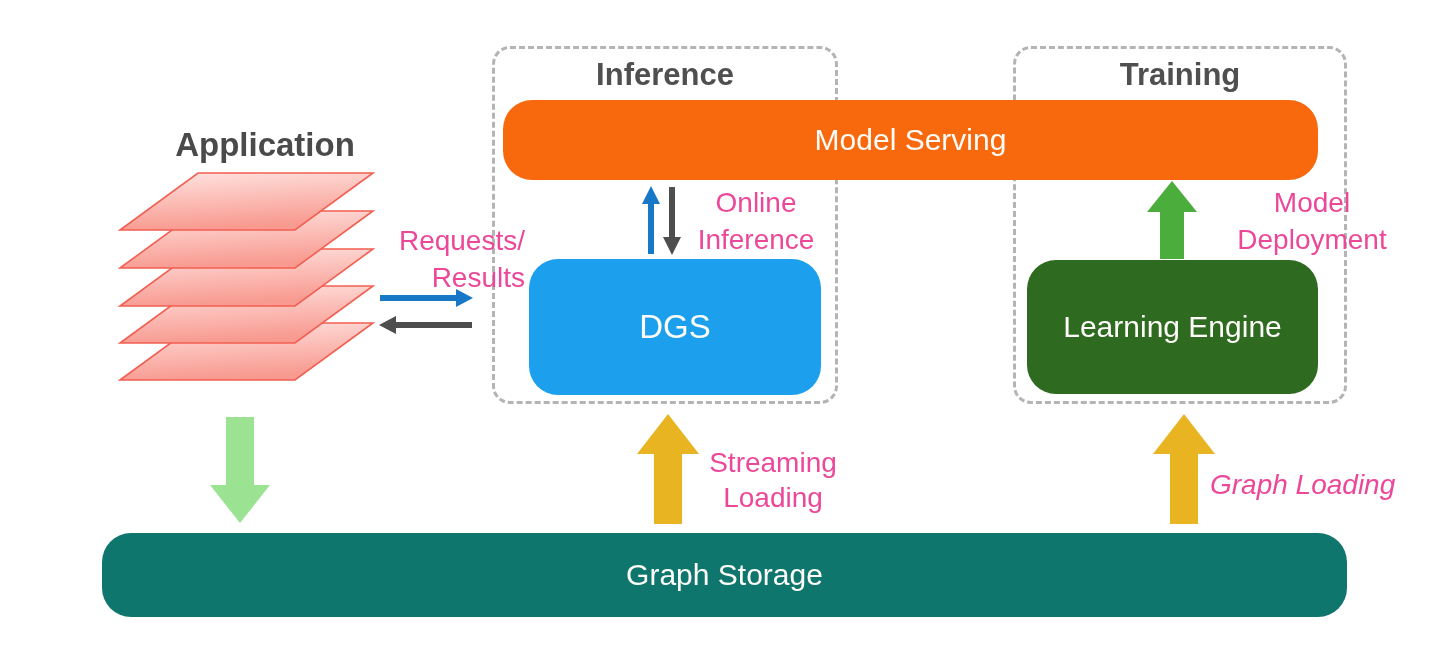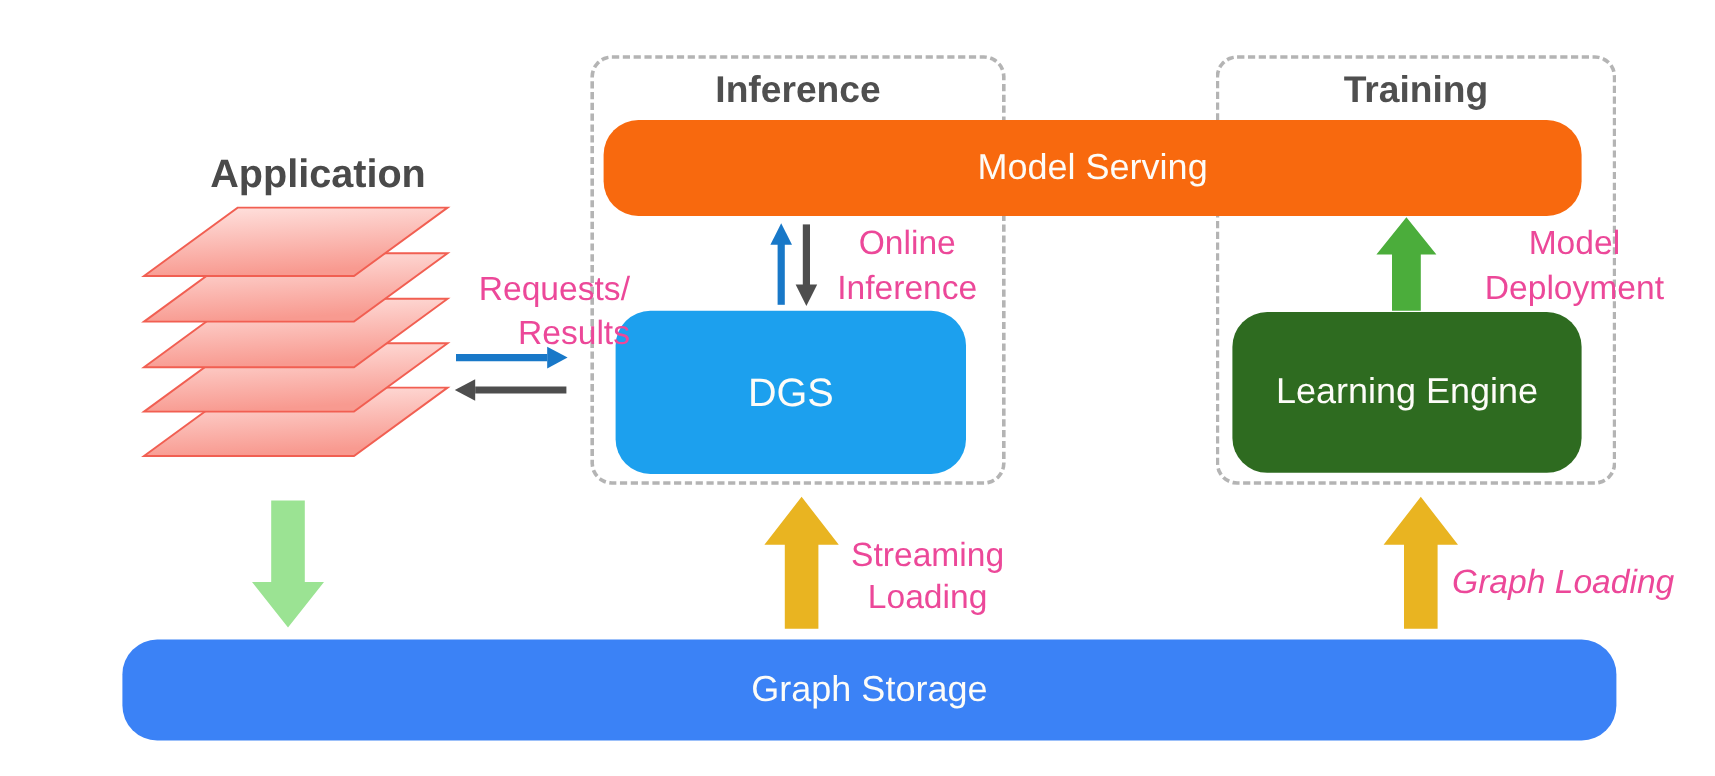--- a/index.html
+++ b/index.html
@@ -26,21 +26,21 @@
   }
   .bar,.box{
     display:flex;align-items:center;justify-content:center;
     color:#fdfcf8;
     z-index:2;
     border-radius:29px;
   }
   #model-serving{background:#f8690e;font-size:30px;}
   #dgs-box{background:#1ca0ee;font-size:33px;}
   #learning-engine{background:#2e6b20;font-size:30px;}
-  #graph-storage{background:#3b82f6;font-size:30px;}
+  #graph-storage{background:#0f766e;font-size:30px;}
   .flow-label{
     font-size:28px;
     color:#ec4899;
     z-index:4;
     line-height:37px;
     white-space:nowrap;
   }
   .center{text-align:center;}
   #app-title{
     font-size:33px;font-weight:bold;color:#4a4a4a;
@@ -59,21 +59,21 @@
   <div class="abs dashed-box" style="left:492px;top:46px;width:340px;height:352px;"></div>
   <div class="abs dashed-box" style="left:1013px;top:46px;width:328px;height:352px;"></div>
 
   <div class="abs group-title" style="left:492px;top:57px;width:346px;">Inference</div>
   <div class="abs group-title" style="left:1013px;top:57px;width:334px;">Training</div>
   <div id="app-title" class="abs" style="left:140px;top:126px;width:250px;">Application</div>
 
   <div id="model-serving" class="abs bar" style="left:503px;top:100px;width:815px;height:80px;">
     <span>Model Serving</span>
   </div>
-  <div id="dgs-box" class="abs box" style="left:513px;top:259px;width:292px;height:136px;">
+  <div id="dgs-box" class="abs box" style="left:529px;top:259px;width:292px;height:136px;">
     <span>DGS</span>
   </div>
   <div id="learning-engine" class="abs box" style="left:1027px;top:260px;width:291px;height:134px;">
     <span>Learning Engine</span>
   </div>
   <div id="graph-storage" class="abs bar" style="left:102px;top:533px;width:1245px;height:84px;">
     <span>Graph Storage</span>
   </div>
 
   <svg id="arrow-layer" viewBox="0 0 1429 647" xmlns="http://www.w3.org/2000/svg">

